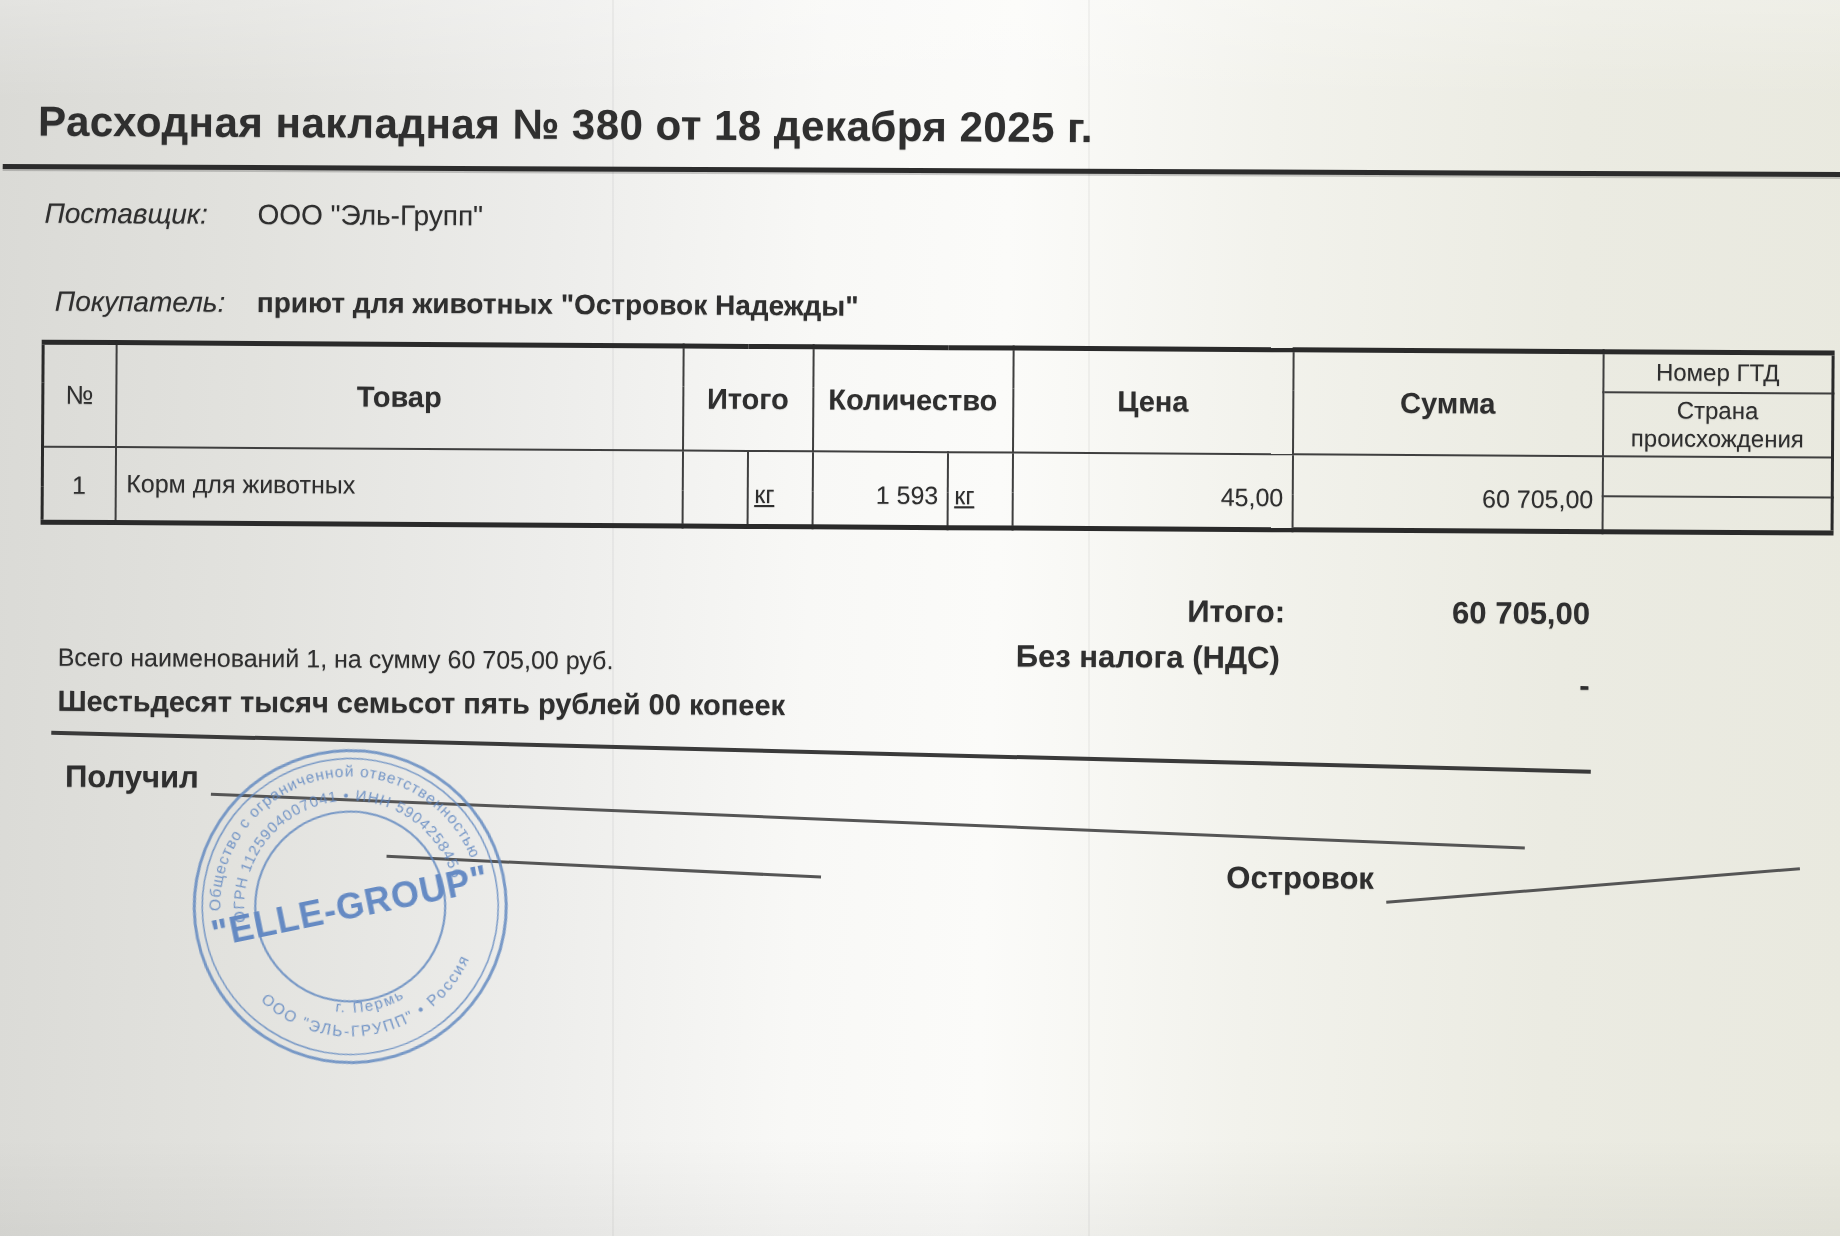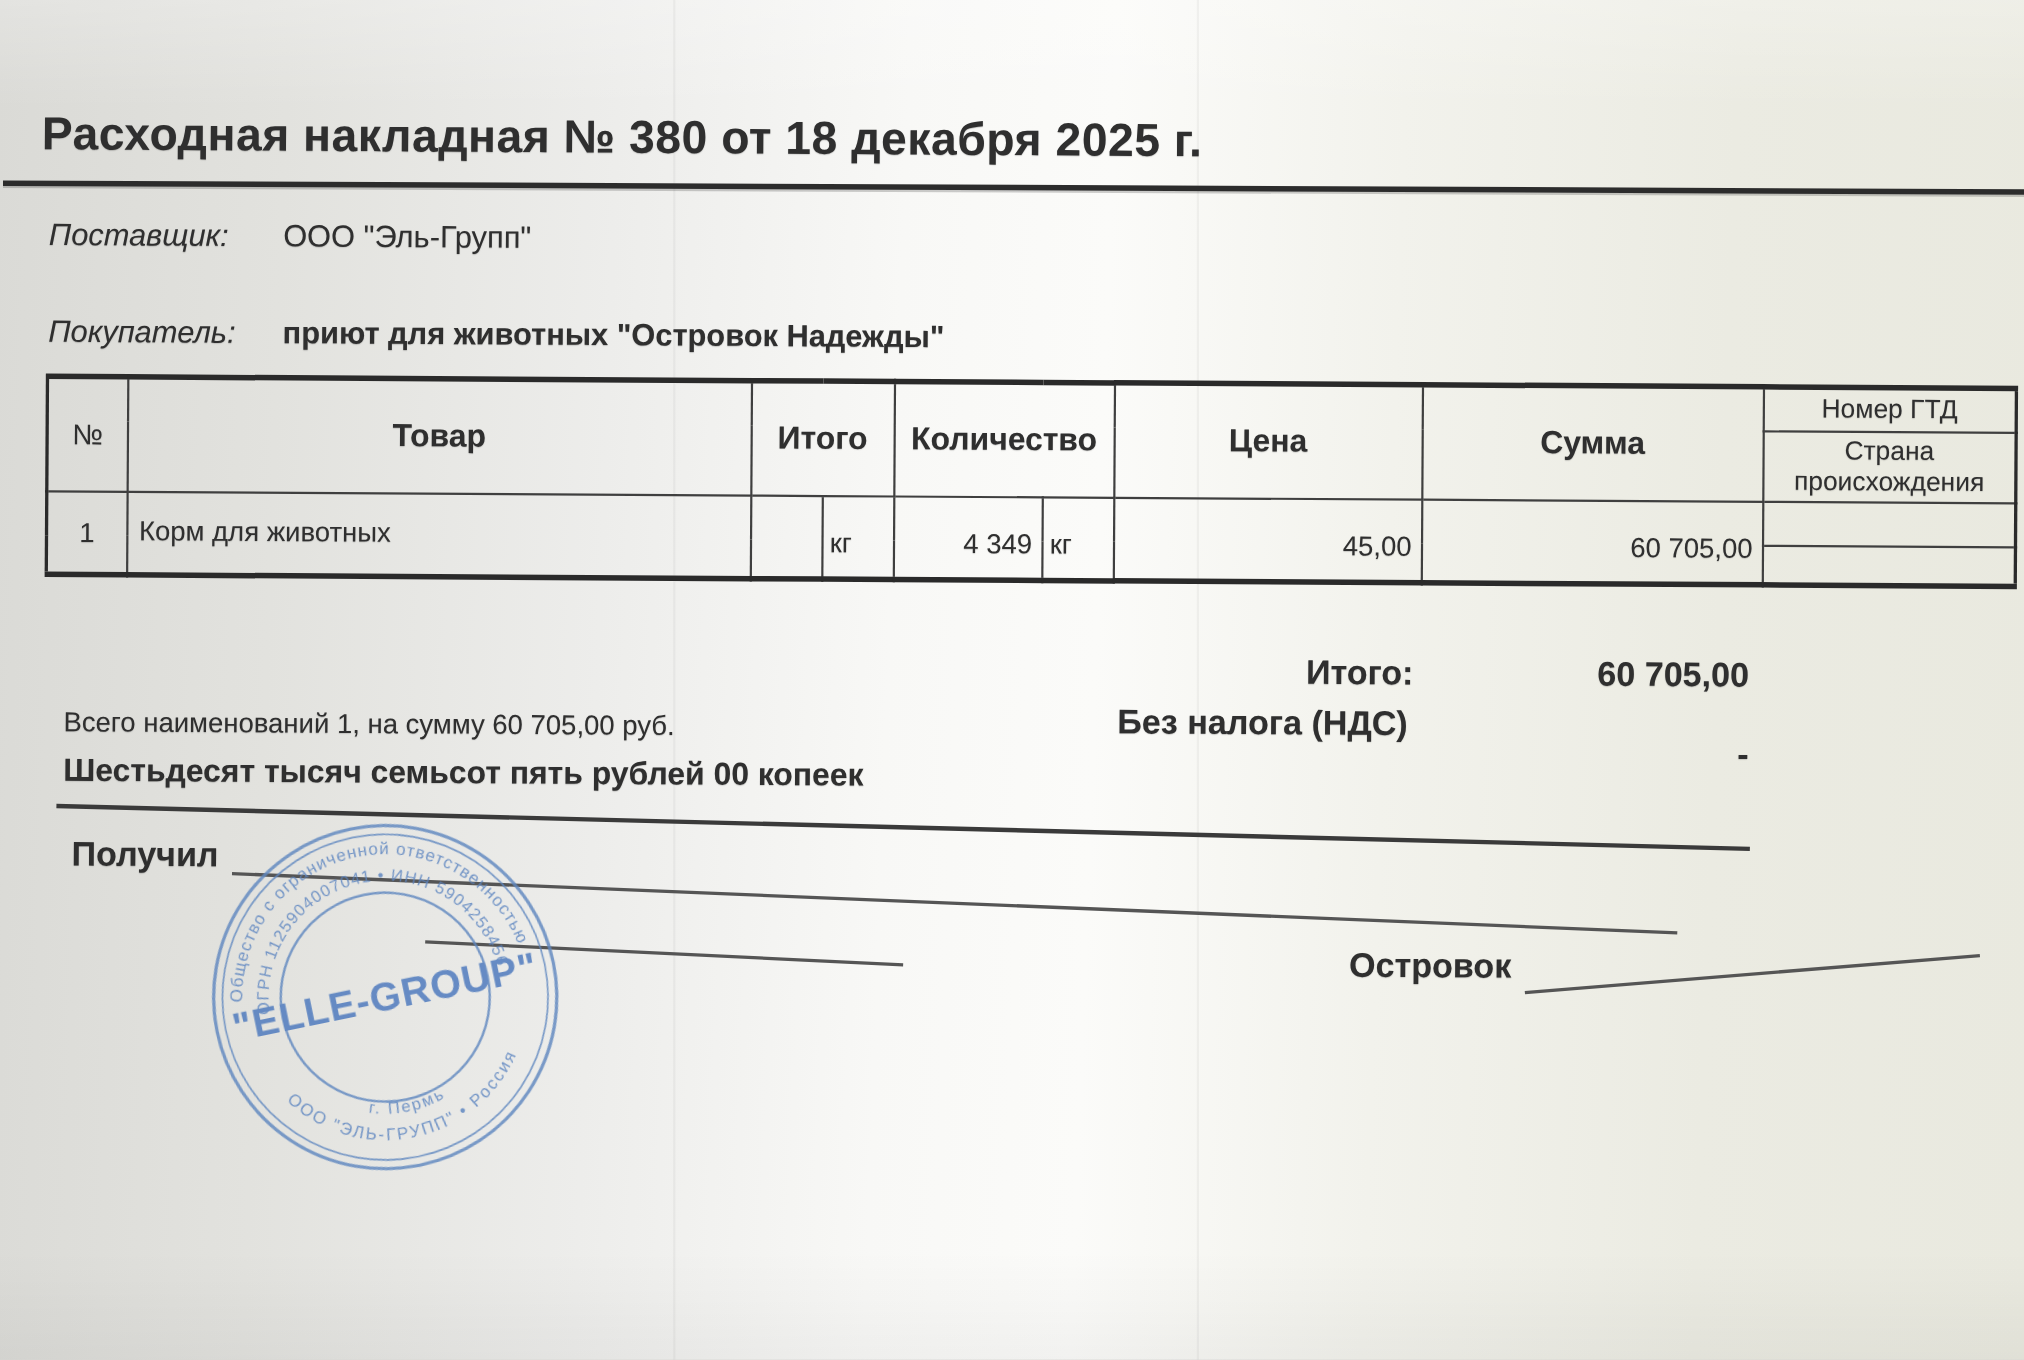--- a/index.html
+++ b/index.html
@@ -35,21 +35,21 @@
     border:2px solid #3f3f3f;
     color:#2f2f2f;text-shadow:0 0.6px 1px rgba(70,70,70,0.3);
     overflow:hidden;white-space:nowrap;
   }
   table.items th{font-size:29px;font-weight:bold;text-align:center;vertical-align:middle;}
   table.items th.small{font-size:24px;font-weight:normal;white-space:normal;line-height:1.15;}
   table.items th.num{font-size:26px;font-weight:normal;}
   table.items td{font-size:25px;vertical-align:middle;}
   td.c{text-align:center;vertical-align:top;padding-top:4px;}
   td.item-name{text-align:left;vertical-align:top;padding:4px 10px;}
-  td.unit{text-align:left;padding-left:6px;padding-top:14px;}
+  td.unit{text-align:left;padding-left:6px;padding-top:14px;text-decoration:underline;}
   td.r{text-align:right;padding-right:8px;padding-top:14px;}
 
   .tot-label{font-size:31px;font-weight:bold;text-align:right;}
   .tot-value{font-size:31px;font-weight:bold;text-align:right;}
   .summary1{font-size:25px;}
   .summary2{font-size:29px;font-weight:bold;}
   .rule2{position:absolute;left:52px;top:736px;width:1540px;height:4px;background:#3a3a3a;transform:rotate(1.1deg);transform-origin:left center;}
 
   .sig-label{font-size:31px;font-weight:bold;}
   .sig-line{position:absolute;height:3px;background:#555;transform-origin:left center;}
@@ -67,21 +67,21 @@
   <div class="crease" style="left:1088px"></div>
 
   <div class="sheet">
 
     <div class="abs print title" style="left:35px;top:103px">Расходная накладная № 380 от 18 декабря 2025 г.</div>
     <div class="title-rule"></div>
 
     <div class="abs print field-label" style="left:42px;top:203px">Поставщик:</div>
     <div class="abs print field-value" style="left:255px;top:203px">ООО "Эль-Групп"</div>
 
-    <div class="abs print field-label" style="left:42px;top:291px">Покупатель:</div>
+    <div class="abs print field-label" style="left:53px;top:291px">Покупатель:</div>
     <div class="abs print field-value bold" style="left:255px;top:291px">приют для животных "Островок Надежды"</div>
 
     <table class="items">
       <colgroup>
         <col style="width:73px">
           <col style="width:567px">
           <col style="width:65px">
           <col style="width:65px">
         <col style="width:135px">
           <col style="width:65px">
@@ -100,21 +100,21 @@
         <th class="small">Номер ГТД</th>
       </tr>
       <tr style="height:64px">
         <th class="small">Страна происхождения</th>
       </tr>
       <tr style="height:40px">
         <td class="c" rowspan="2">1</td>
         <td class="item-name" rowspan="2">Корм для животных</td>
         <td rowspan="2"></td>
         <td class="unit" rowspan="2">кг</td>
-        <td class="r" rowspan="2">4 349</td>
+        <td class="r" rowspan="2">1 593</td>
         <td class="unit" rowspan="2">кг</td>
         <td class="r" rowspan="2">45,00</td>
         <td class="r" rowspan="2">60 705,00</td>
         <td></td>
       </tr>
       <tr style="height:36px">
         <td></td>
       </tr>
     </tbody>
       </table>

